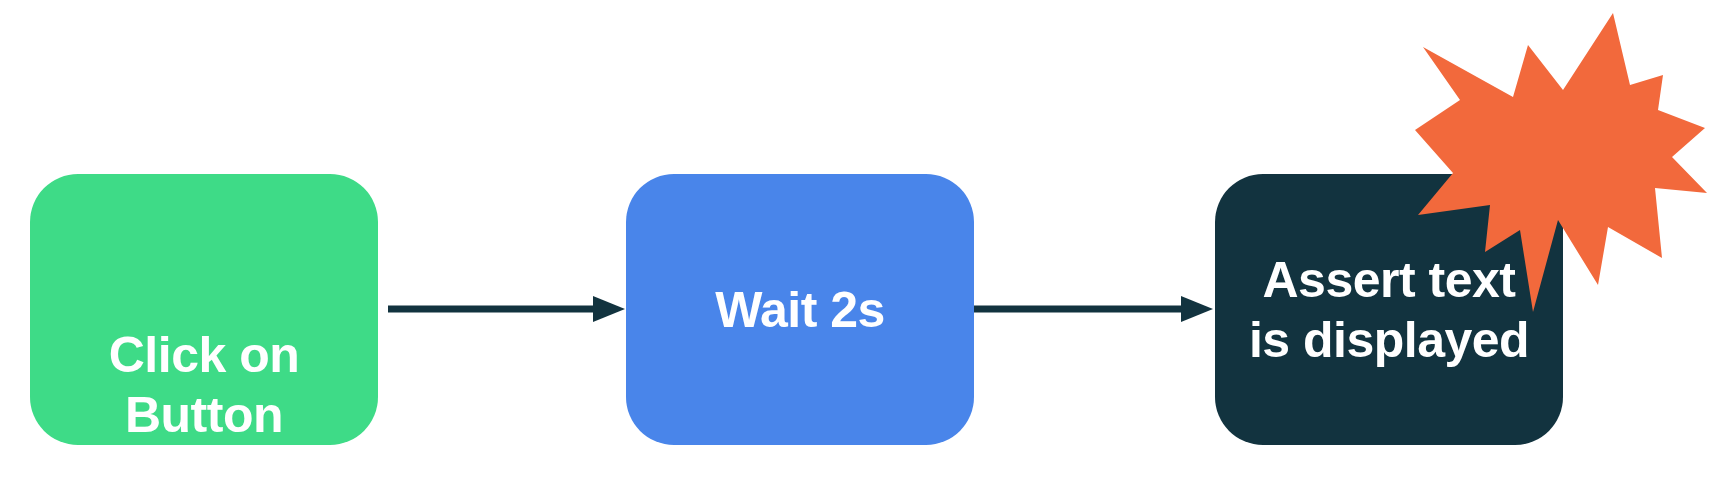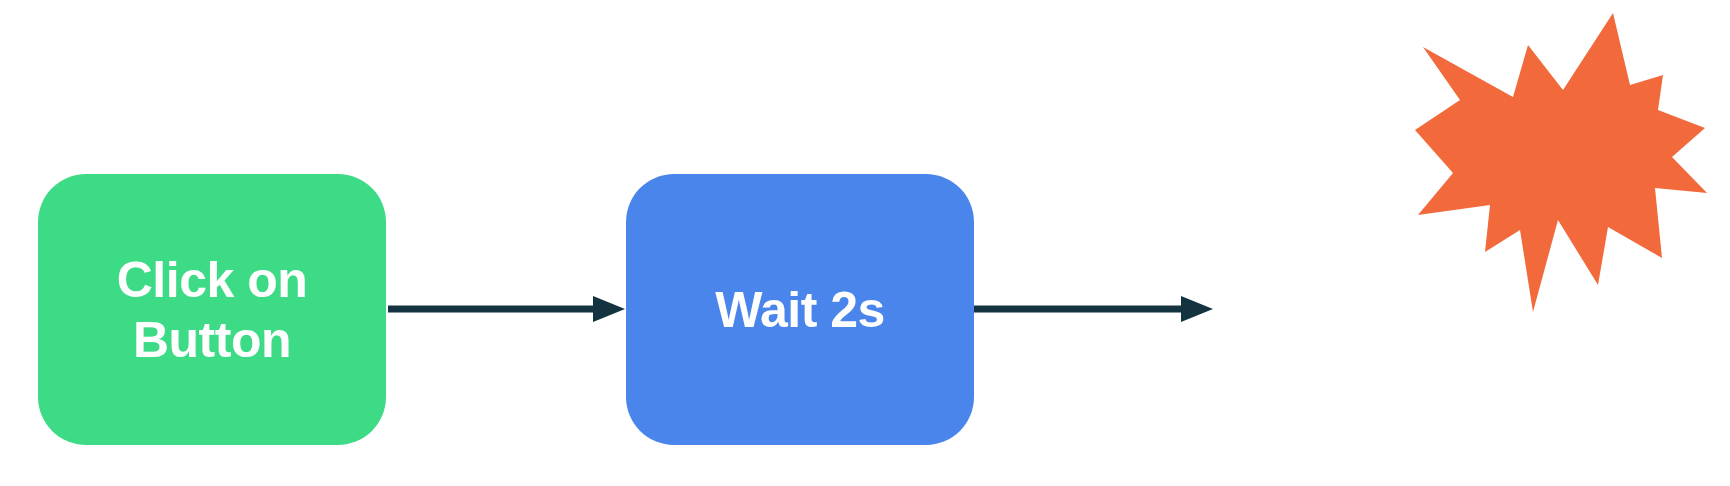--- a/index.html
+++ b/index.html
@@ -27,21 +27,21 @@
     position: absolute;
     top: 174px;
     width: 348px;
     height: 271px;
     border-radius: 48px;
     display: flex;
     align-items: center;
     justify-content: center;
     z-index: 2;
   }
-  .node--click  { left: 38px;   background: var(--c-green, #3edb87); }
+  .node--click  { left: 30px;   background: var(--c-green, #3edb87); align-items: flex-end; }
   .node--wait   { left: 626px;  background: var(--c-blue, #4985ea); align-items: center; }
   .node--assert { left: 1215px; background: var(--c-navy, #12333f); }
   .node-label {
     color: var(--c-text, #ffffff);
     font-size: 50px;
     font-weight: bold;
     line-height: 60px;
     text-align: center;
     white-space: pre-line;
     letter-spacing: -0.5px;
@@ -65,18 +65,22 @@
 
   <div class="node node--click">
     <span class="node-label">Click on
 Button</span>
   </div>
 
   <div class="node node--wait">
     <span class="node-label">Wait 2s</span>
   </div>
 
+  <div class="node node--assert">
+    <span class="node-label">Assert text
+is displayed</span>
+  </div>
 
   <svg class="layer layer--burst" viewBox="0 0 1730 486">
     <polygon class="burst-shape" points="1613,13 1630,85 1663,75 1658,110 1705,128 1672,157 1707,193 1655,188 1662,258 1608,227 1598,285 1558,220 1533,312 1520,230 1485,252 1490,205 1418,215 1453,173 1415,130 1460,100 1423,47 1513,97 1528,45 1563,90"></polygon>
   </svg>
 
 </div>
 
 </body></html>

